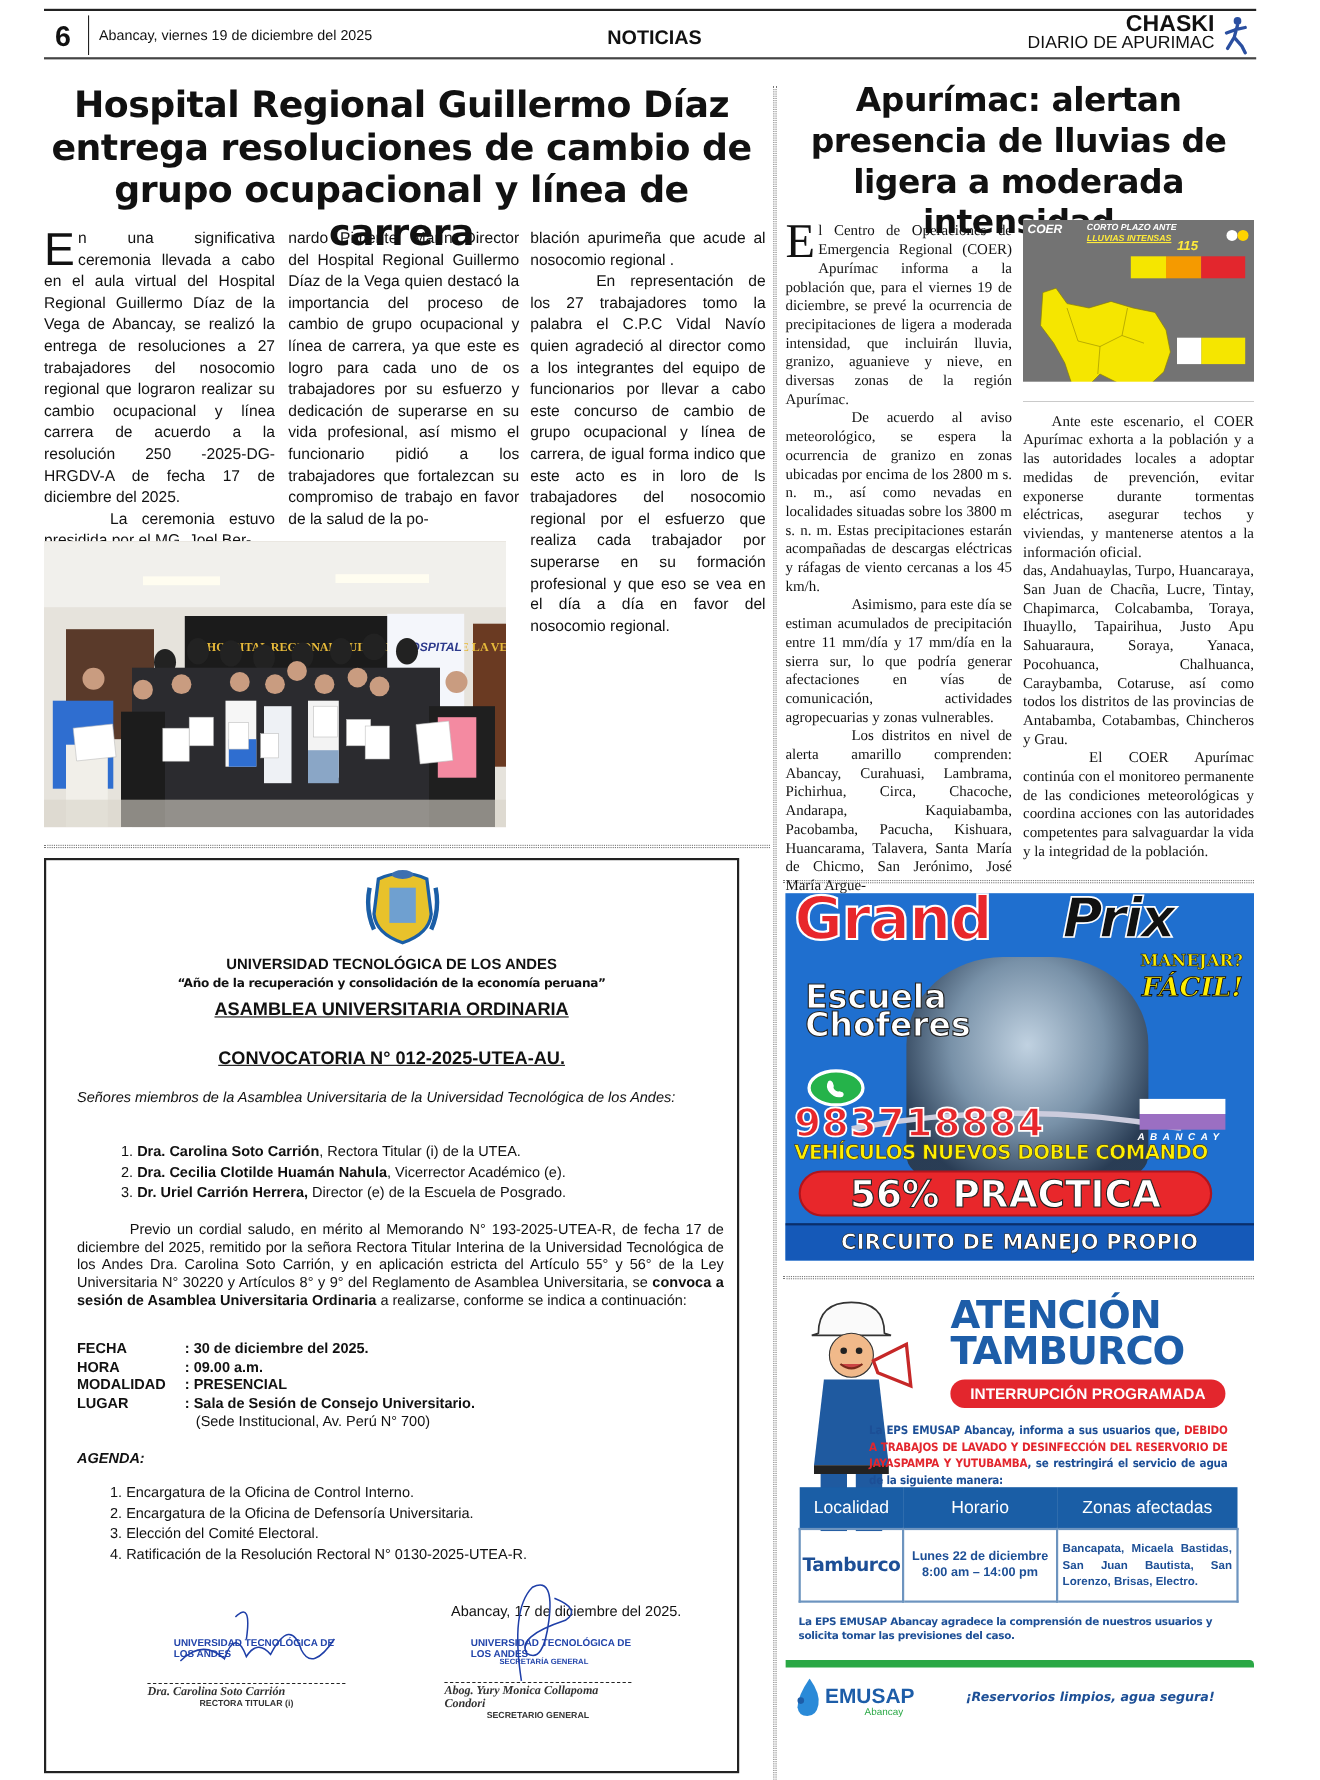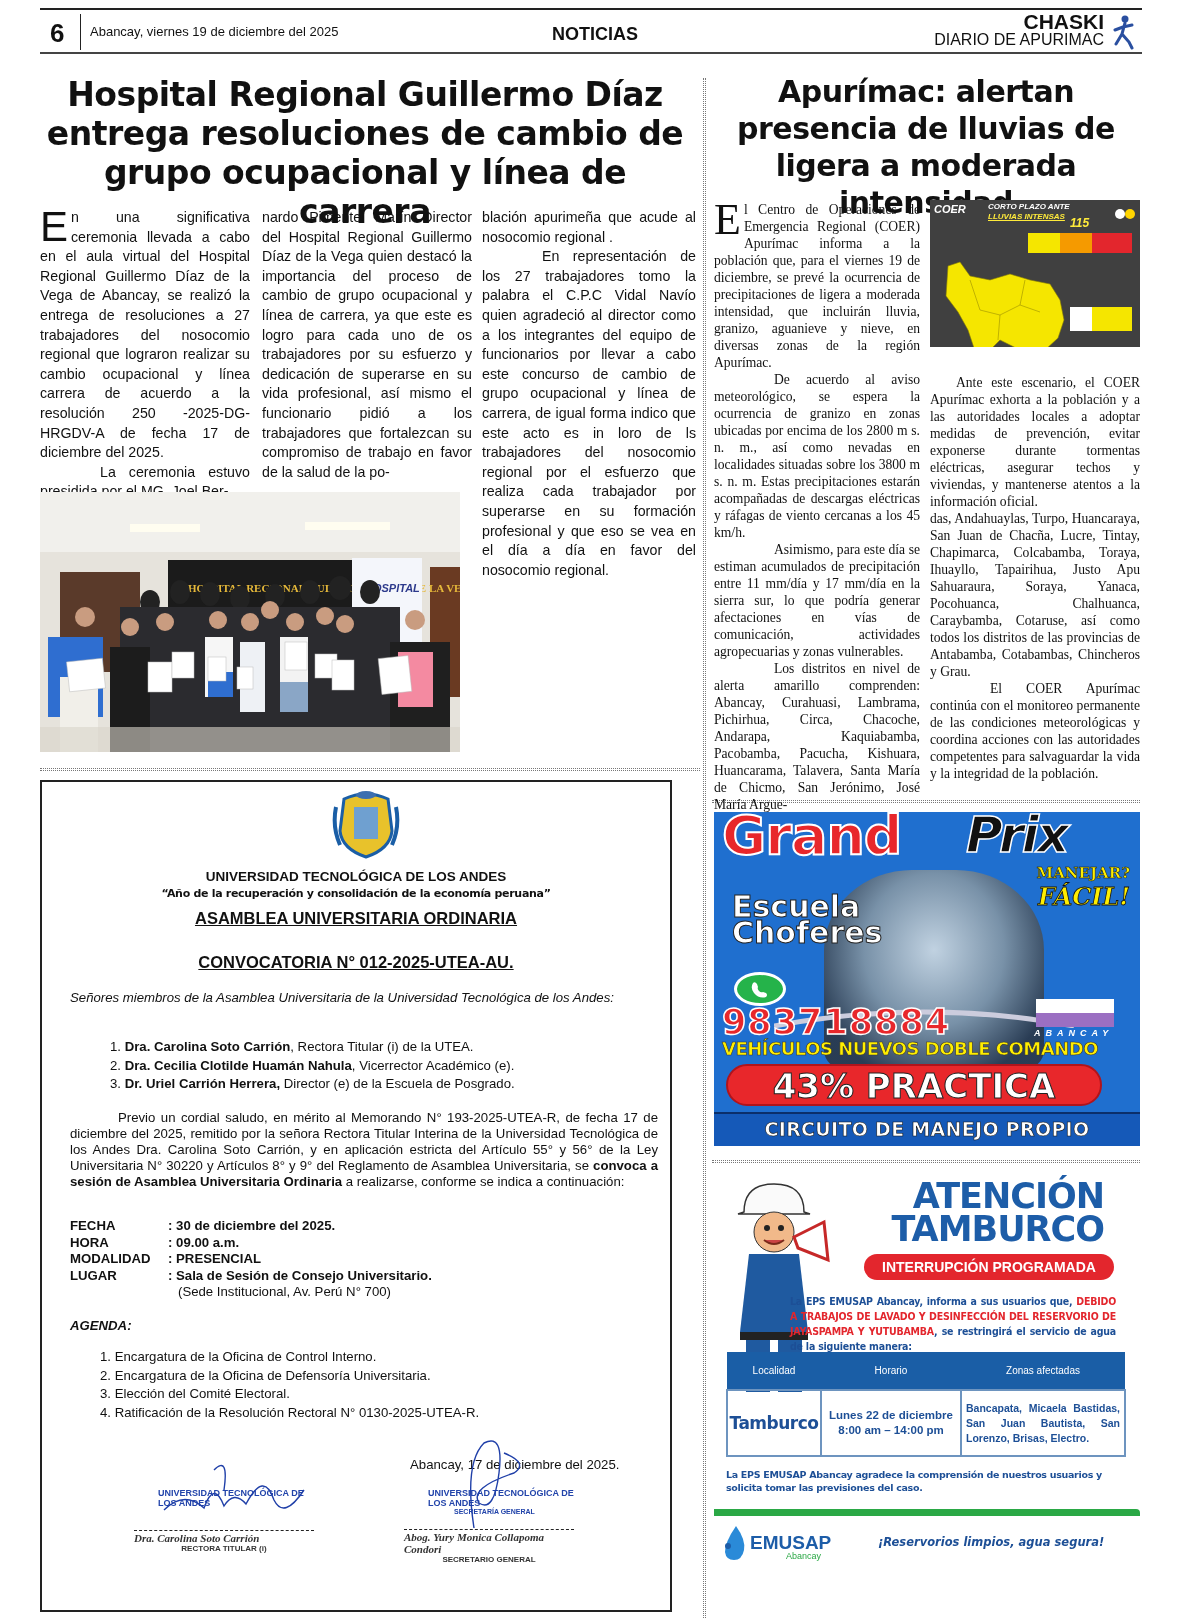--- a/index.html
+++ b/index.html
@@ -31,21 +31,21 @@
   .col p { text-indent: 0; }
   .col p.ind { text-indent: 60px; }
   .serif { font-family: "Liberation Serif", serif; font-size: 13.6px; line-height: 17px; }
   .dropcap { float: left; font-size: 42px; line-height: 34px; margin: 2px 3px 0 0; font-family: "Liberation Sans", sans-serif; }
   .serif .dropcap { font-family: "Liberation Serif", serif; font-size: 44px; line-height: 34px; }
 
   
   .photo { position: absolute; left: 40px; top: 492px; width: 420px; height: 260px; overflow: hidden; background: #d9d6cf; }
 
   
-  .coer { position: absolute; left: 930px; top: 200px; width: 210px; height: 165px; background: #404040; overflow: hidden; }
+  .coer { position: absolute; left: 930px; top: 200px; width: 210px; height: 165px; background: #737373; overflow: hidden; }
   .coer .t1 { position: absolute; left: 4px; top: 3px; font: italic bold 11px "Liberation Sans", sans-serif; color: #fff; }
   .coer .t2 { position: absolute; left: 58px; top: 2px; font: italic bold 8px "Liberation Sans", sans-serif; color: #fff; }
   .coer .t3 { position: absolute; left: 58px; top: 12px; font: italic bold 8px "Liberation Sans", sans-serif; color: #ffeb3b; text-decoration: underline; }
   .coer .num { position: absolute; left: 140px; top: 16px; font: italic bold 12px "Liberation Sans", sans-serif; color: #ffeb3b; }
   .coer .foot { position: absolute; left: 0; bottom: 0; width: 100%; height: 18px; background: #fff; }
 
   
   .notice { position: absolute; left: 40px; top: 780px; width: 632px; height: 832px; border: 2px solid #222; font-family: "Liberation Sans", sans-serif; }
   .crest { position: absolute; left: 288px; top: 5px; width: 72px; height: 72px; }
   .n-univ { position: absolute; left: 0; top: 87px; width: 100%; text-align: center; font: bold 13.5px "Liberation Sans", sans-serif; }
@@ -77,26 +77,26 @@
   .gp-phone { position: absolute; left: 8px; top: 190px; font: bold 35px "DejaVu Sans", sans-serif; color: #e8272b; -webkit-text-stroke: 1.5px #fff; letter-spacing: 1px; }
   .gp-flag { position: absolute; left: 322px; top: 187px; width: 78px; height: 28px; background: linear-gradient(#fff 50%, #9b6fc2 50%); }
   .gp-abancay { position: absolute; left: 320px; top: 216px; font: italic bold 9px "Liberation Sans", sans-serif; color: #fff; letter-spacing: 5px; }
   .gp-veh { position: absolute; left: 8px; top: 226px; font: bold 18px "DejaVu Sans", sans-serif; color: #ffee00; letter-spacing: -0.5px; -webkit-text-stroke: 0.6px #333; }
   .gp-prac { position: absolute; left: 12px; top: 252px; width: 376px; height: 42px; border-radius: 21px; background: #e8272b; border: 2px solid #b0141c; text-align: center; font: bold 34px "DejaVu Sans", sans-serif; color: #fff; line-height: 40px; -webkit-text-stroke: 1px #222; }
   .gp-circ { position: absolute; left: 0; top: 300px; width: 100%; height: 34px; background: #1559b8; border-top: 2px solid #0b2f6a; text-align: center; font: bold 19px "DejaVu Sans", sans-serif; color: #fff; line-height: 30px; -webkit-text-stroke: 0.6px #111; letter-spacing: 0.3px; }
 
   
   .em { position: absolute; left: 714px; top: 1172px; width: 426px; height: 440px; background: #fff; overflow: hidden; }
   .em-worker { position: absolute; left: 10px; top: 10px; width: 110px; height: 210px; }
-  .em-title { position: absolute; left: 150px; top: 8px; width: 240px; text-align: right; font: bold 35px "DejaVu Sans", sans-serif; line-height: 33px; color: #1d5da8; letter-spacing: -1px; }
+  .em-title { position: absolute; left: 150px; top: 8px; width: 240px; text-align: left; font: bold 35px "DejaVu Sans", sans-serif; line-height: 33px; color: #1d5da8; letter-spacing: -1px; }
   .em-pill { position: absolute; left: 150px; top: 82px; width: 250px; height: 26px; border-radius: 13px; background: #e3262d; color: #fff; text-align: center; font: bold 14px "Liberation Sans", sans-serif; line-height: 26px; }
   .em-msg { position: absolute; left: 76px; top: 122px; width: 326px; font: bold 10.5px "DejaVu Sans Condensed", "DejaVu Sans", sans-serif; line-height: 15px; color: #1d4f96; text-align: justify; letter-spacing: -0.2px; }
   .em-msg .red { color: #e3262d; }
   .em-table { position: absolute; left: 12px; top: 180px; width: 400px; border-collapse: collapse; font-family: "Liberation Sans", sans-serif; }
-  .em-table th { background: #1a5ea6; color: #fff; font-size: 10px; height: 38px; font-weight: normal; }
+  .em-table th { background: #1a5ea6; color: #fff; font-size: 16px; height: 38px; font-weight: normal; }
   .em-table td { border: 2px solid #6d94bf; height: 66px; text-align: center; color: #1d4f96; font-weight: bold; }
   .em-loc { font: bold 17px "DejaVu Sans", sans-serif; letter-spacing: -0.5px; }
   .em-hor { font-size: 11.5px; line-height: 15px; }
   .em-zon { font-size: 10.5px; line-height: 15px; text-align: justify !important; padding: 0 4px; }
   .em-thanks { position: absolute; left: 12px; top: 296px; width: 400px; font: bold 9.5px "DejaVu Sans", sans-serif; line-height: 13px; color: #1d4f96; letter-spacing: -0.3px; }
   .em-green { position: absolute; left: 0; top: 337px; width: 100%; height: 7px; background: #2aa845; border-radius: 0 4px 0 0; }
   .em-logo { position: absolute; left: 8px; top: 354px; width: 110px; height: 40px; }
   .em-logo .drop { position: absolute; left: 0; top: 0; width: 26px; height: 36px; }
   .em-logo .nm { position: absolute; left: 28px; top: 6px; font: bold 19px "Liberation Sans", sans-serif; color: #1d5da8; }
   .em-logo .ab { position: absolute; left: 64px; top: 25px; font: 9px "Liberation Sans", sans-serif; color: #2aa845; }
@@ -318,21 +318,21 @@
   </svg>
   <div class="gp-wa">
     <svg width="46" height="28" viewBox="0 0 46 28">
         <path d="M16 8 Q18 6 20 9 L21 12 Q20 14 22 16 Q24 18 26 17 L29 18 Q31 20 29 22 Q22 24 17 18 Q13 13 16 8 Z" fill="#fff"></path>
       </svg>
   </div>
   <div class="gp-phone">983718884</div>
   <div class="gp-flag"></div>
   <div class="gp-abancay">ABANCAY</div>
   <div class="gp-veh">VEHÍCULOS NUEVOS DOBLE COMANDO</div>
-  <div class="gp-prac">43% PRACTICA</div>
+  <div class="gp-prac">56% PRACTICA</div>
   <div class="gp-circ">CIRCUITO DE MANEJO PROPIO</div>
 </div>
 
 <div class="em">
   <svg class="em-worker" viewBox="0 0 110 210">
     <path d="M20 30 Q20 2 50 2 Q80 2 80 30 L86 32 L14 32 Z" fill="#fafafa" stroke="#333" stroke-width="1.5"></path>
     <circle cx="50" cy="50" r="20" fill="#f1b98a" stroke="#333" stroke-width="1"></circle>
     <circle cx="43" cy="46" r="3" fill="#222"></circle>
       <circle cx="57" cy="46" r="3" fill="#222"></circle>
     <path d="M40 58 Q50 66 60 58" stroke="#7a2a1a" stroke-width="2" fill="#c44"></path>

